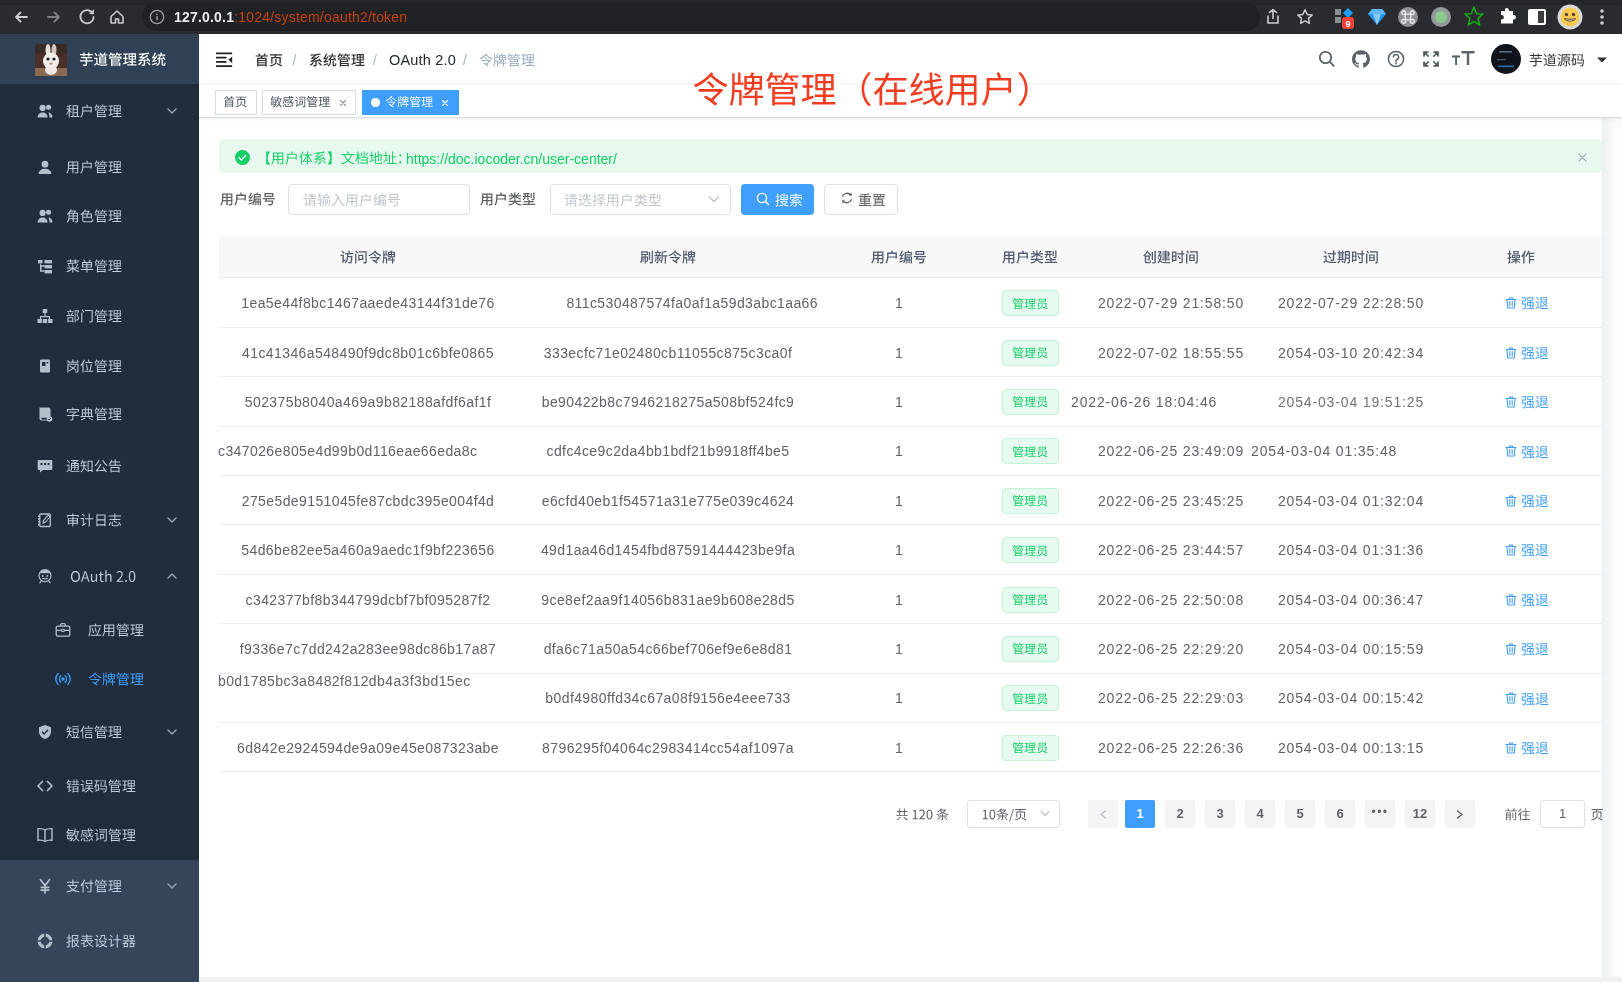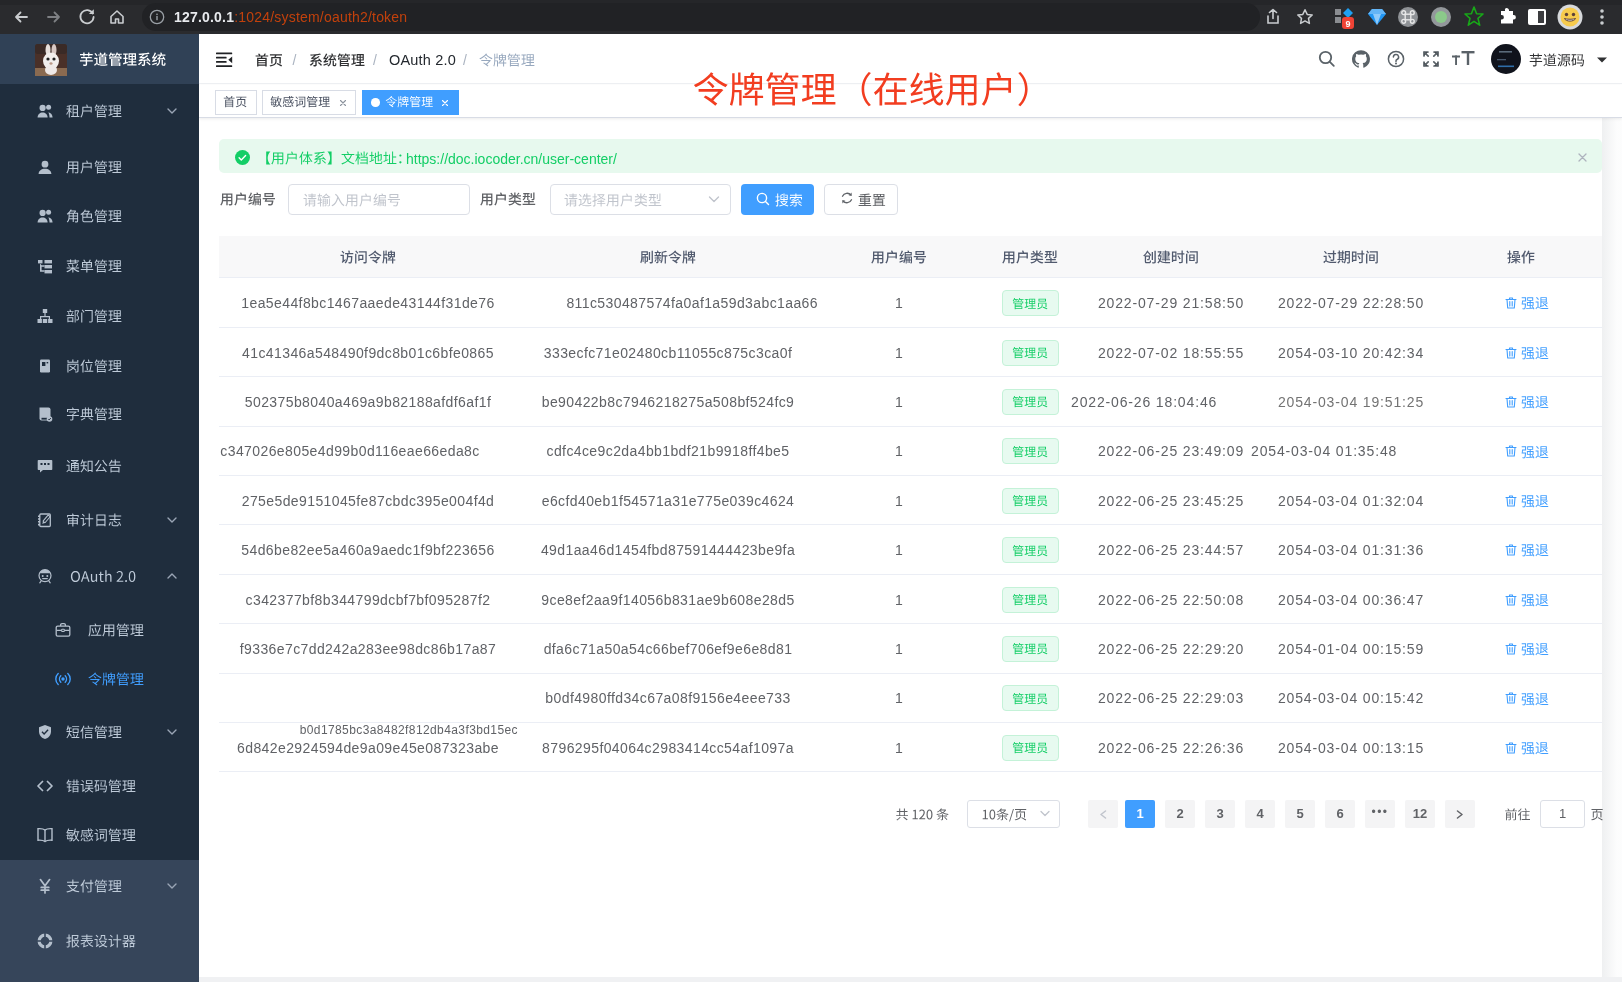--- a/index.html
+++ b/index.html
@@ -464,21 +464,21 @@
   </svg>
 <div style="position:absolute;left:1071px;top:394.0px;width:200px;font-size:14px;color:#606266;line-height:16px;letter-spacing:.85px">2022-06-26 18:04:46</div>
 <div style="position:absolute;left:1251px;top:394.0px;width:200px;text-align:center;font-size:14px;color:#737373;line-height:16px;letter-spacing:.85px">2054-03-04 19:51:25</div>
 <svg style="position:absolute;left:1504px;top:395.0px" width="14" height="14" viewBox="0 0 14 14">
     <path d="M2 3.5h10M5.5 3.5V2h3v1.5M3 3.5l.7 8.5h6.6l.7-8.5M5.8 5.5v4.5M8.2 5.5v4.5" stroke="#409eff" stroke-width="1.1" fill="none" stroke-linecap="round" stroke-linejoin="round"></path>
   </svg>
 <svg style="position:absolute;left:1516.1px;top:393.1px" width="38" height="21" viewBox="0 0 38 21">
     <path fill="#409eff" d="M12.1 4.2H16.2V5.9H12.1ZM11.2 3.3V6.8H13.7V8H10.9V11.8H13.7V13.9L10.2 14L10.4 15.1C12.2 14.9 14.7 14.8 17.1 14.6C17.3 14.9 17.4 15.3 17.5 15.5L18.4 15.1C18.1 14.3 17.4 13 16.6 12.1L15.8 12.4C16.1 12.8 16.3 13.2 16.6 13.7L14.7 13.8V11.8H17.6V8H14.7V6.8H17.2V3.3ZM11.8 8.9H13.7V10.9H11.8ZM14.7 8.9H16.6V10.9H14.7ZM6.1 6.4C6 7.7 5.8 9.5 5.6 10.6H6.2L8.9 10.6C8.8 13 8.6 14 8.3 14.2C8.2 14.4 8 14.4 7.8 14.4C7.6 14.4 7 14.4 6.3 14.3C6.5 14.6 6.6 15 6.6 15.3C7.3 15.4 7.9 15.4 8.3 15.3C8.7 15.3 8.9 15.2 9.2 14.9C9.6 14.5 9.8 13.3 10 10.1C10 9.9 10 9.6 10 9.6H6.7C6.8 8.9 6.9 8.1 6.9 7.4H10.1V3.3H5.7V4.2H9.1V6.4Z M20 3.7C20.8 4.3 21.7 5.3 22.1 6L22.9 5.3C22.5 4.7 21.6 3.8 20.8 3.1ZM29.8 6.2V7.5H25.4V6.2ZM29.8 5.4H25.4V4H29.8ZM24.3 13.1C24.6 13 25 12.8 27.9 12C27.9 11.8 27.9 11.4 27.9 11.1L25.4 11.7V8.4H30.8V3.2H24.4V11.3C24.4 11.9 24 12.1 23.8 12.3C24 12.5 24.2 12.9 24.3 13.1ZM26.7 9.4C28.2 10.5 30 12.1 30.9 13.1L31.7 12.5C31.2 11.9 30.4 11.2 29.6 10.6C30.4 10.1 31.2 9.6 32 9L31.1 8.4C30.6 8.9 29.7 9.5 29 10C28.5 9.6 27.9 9.2 27.5 8.9ZM22.5 7.5H19.6V8.5H21.5V12.8C20.9 13.1 20.2 13.6 19.5 14.3L20.1 15.2C20.9 14.3 21.6 13.6 22.1 13.6C22.4 13.6 22.9 14 23.5 14.3C24.4 14.9 25.6 15 27.3 15C28.6 15 31.1 15 32.1 14.9C32.1 14.6 32.3 14.1 32.4 13.9C31 14 29 14.1 27.3 14.1C25.8 14.1 24.6 14 23.7 13.5C23.2 13.2 22.8 12.9 22.5 12.8Z"></path>
   </svg>
 <div style="position:absolute;left:219px;top:426.7px;width:1383px;height:49.4px;border-bottom:1px solid #ebeef5"></div>
-<div style="position:absolute;left:200px;top:443.4px;width:300px;text-align:center;font-size:14px;color:#606266;line-height:16px;letter-spacing:.4px">c347026e805e4d99b0d116eae66eda8c</div>
+<div style="position:absolute;left:218px;top:443.4px;width:300px;text-align:left;font-size:14px;color:#606266;line-height:16px;letter-spacing:.4px">c347026e805e4d99b0d116eae66eda8c</div>
 <div style="position:absolute;left:518px;top:443.4px;width:300px;text-align:center;font-size:14px;color:#606266;line-height:16px;letter-spacing:.4px">cdfc4ce9c2da4bb1bdf21b9918ff4be5</div>
 <div style="position:absolute;left:849px;top:443.4px;width:100px;text-align:center;font-size:14px;color:#606266;line-height:16px">1</div>
 <div style="position:absolute;left:1002px;top:438.4px;width:57px;height:26px;background:#e7faf0;border:1px solid #c4f2d8;border-radius:4px"></div>
 <svg style="position:absolute;left:1007.8px;top:443.8px" width="45" height="18" viewBox="0 0 45 18">
     <path fill="#13ce66" d="M6.7 6.9V13.2H7.6V12.8H13.5V13.1H14.3V10.2H7.6V9.4H13.7V6.9ZM13.5 12.1H7.6V10.9H13.5ZM9.5 4.7C9.6 5 9.7 5.2 9.9 5.5H5.4V7.5H6.3V6.2H14.3V7.5H15.2V5.5H10.8C10.7 5.2 10.5 4.8 10.3 4.6ZM7.6 7.6H12.8V8.7H7.6ZM6.2 2.1C5.9 3.1 5.4 4.1 4.7 4.8C4.9 4.9 5.3 5.1 5.5 5.2C5.8 4.8 6.2 4.3 6.5 3.8H7.3C7.6 4.2 7.8 4.7 7.9 5.1L8.7 4.8C8.6 4.5 8.4 4.1 8.2 3.8H10V3.1H6.8C6.9 2.8 7 2.5 7.1 2.2ZM11.3 2.1C11.1 3 10.6 3.8 10.1 4.4C10.3 4.5 10.7 4.7 10.8 4.8C11.1 4.5 11.3 4.2 11.5 3.8H12.4C12.8 4.2 13.1 4.8 13.3 5.1L14 4.8C13.9 4.5 13.6 4.1 13.3 3.8H15.5V3.1H11.9C12 2.8 12.1 2.5 12.2 2.3Z M21.9 5.7H23.7V7.3H21.9ZM24.5 5.7H26.4V7.3H24.5ZM21.9 3.5H23.7V5H21.9ZM24.5 3.5H26.4V5H24.5ZM20 11.9V12.8H27.8V11.9H24.6V10.3H27.4V9.5H24.6V8H27.2V2.7H21.1V8H23.7V9.5H20.9V10.3H23.7V11.9ZM16.6 11 16.8 11.9C17.9 11.6 19.3 11.1 20.6 10.7L20.4 9.8L19.1 10.2V7.2H20.3V6.4H19.1V3.8H20.5V2.9H16.8V3.8H18.2V6.4H16.9V7.2H18.2V10.5C17.6 10.7 17.1 10.9 16.6 11Z M31.4 3.4H37V4.8H31.4ZM30.5 2.7V5.6H38V2.7ZM33.7 8.3V9.4C33.7 10.3 33.3 11.6 29 12.5C29.2 12.7 29.5 13 29.6 13.2C34.1 12.2 34.6 10.7 34.6 9.4V8.3ZM34.5 11.4C36 11.9 38 12.7 39 13.2L39.4 12.4C38.4 11.9 36.4 11.2 35 10.8ZM30.1 6.7V11.1H31V7.5H37.5V11H38.5V6.7Z"></path>
   </svg>
 <div style="position:absolute;left:1071px;top:443.4px;width:200px;text-align:center;font-size:14px;color:#606266;line-height:16px;letter-spacing:.85px">2022-06-25 23:49:09</div>
 <div style="position:absolute;left:1251px;top:443.4px;width:200px;text-align:left;font-size:14px;color:#606266;line-height:16px;letter-spacing:.85px">2054-03-04 01:35:48</div>
 <svg style="position:absolute;left:1504px;top:444.4px" width="14" height="14" viewBox="0 0 14 14">
     <path d="M2 3.5h10M5.5 3.5V2h3v1.5M3 3.5l.7 8.5h6.6l.7-8.5M5.8 5.5v4.5M8.2 5.5v4.5" stroke="#409eff" stroke-width="1.1" fill="none" stroke-linecap="round" stroke-linejoin="round"></path>
@@ -536,29 +536,29 @@
   </svg>
 <div style="position:absolute;left:219px;top:624.3px;width:1383px;height:49.4px;border-bottom:1px solid #ebeef5"></div>
 <div style="position:absolute;left:218px;top:641.0px;width:300px;text-align:center;font-size:14px;color:#606266;line-height:16px;letter-spacing:.4px">f9336e7c7dd242a283ee98dc86b17a87</div>
 <div style="position:absolute;left:518px;top:641.0px;width:300px;text-align:center;font-size:14px;color:#606266;line-height:16px;letter-spacing:.4px">dfa6c71a50a54c66bef706ef9e6e8d81</div>
 <div style="position:absolute;left:849px;top:641.0px;width:100px;text-align:center;font-size:14px;color:#606266;line-height:16px">1</div>
 <div style="position:absolute;left:1002px;top:636.0px;width:57px;height:26px;background:#e7faf0;border:1px solid #c4f2d8;border-radius:4px"></div>
 <svg style="position:absolute;left:1007.8px;top:641.4px" width="45" height="18" viewBox="0 0 45 18">
     <path fill="#13ce66" d="M6.7 6.9V13.2H7.6V12.8H13.5V13.1H14.3V10.2H7.6V9.4H13.7V6.9ZM13.5 12.1H7.6V10.9H13.5ZM9.5 4.7C9.6 5 9.7 5.2 9.9 5.5H5.4V7.5H6.3V6.2H14.3V7.5H15.2V5.5H10.8C10.7 5.2 10.5 4.8 10.3 4.6ZM7.6 7.6H12.8V8.7H7.6ZM6.2 2.1C5.9 3.1 5.4 4.1 4.7 4.8C4.9 4.9 5.3 5.1 5.5 5.2C5.8 4.8 6.2 4.3 6.5 3.8H7.3C7.6 4.2 7.8 4.7 7.9 5.1L8.7 4.8C8.6 4.5 8.4 4.1 8.2 3.8H10V3.1H6.8C6.9 2.8 7 2.5 7.1 2.2ZM11.3 2.1C11.1 3 10.6 3.8 10.1 4.4C10.3 4.5 10.7 4.7 10.8 4.8C11.1 4.5 11.3 4.2 11.5 3.8H12.4C12.8 4.2 13.1 4.8 13.3 5.1L14 4.8C13.9 4.5 13.6 4.1 13.3 3.8H15.5V3.1H11.9C12 2.8 12.1 2.5 12.2 2.3Z M21.9 5.7H23.7V7.3H21.9ZM24.5 5.7H26.4V7.3H24.5ZM21.9 3.5H23.7V5H21.9ZM24.5 3.5H26.4V5H24.5ZM20 11.9V12.8H27.8V11.9H24.6V10.3H27.4V9.5H24.6V8H27.2V2.7H21.1V8H23.7V9.5H20.9V10.3H23.7V11.9ZM16.6 11 16.8 11.9C17.9 11.6 19.3 11.1 20.6 10.7L20.4 9.8L19.1 10.2V7.2H20.3V6.4H19.1V3.8H20.5V2.9H16.8V3.8H18.2V6.4H16.9V7.2H18.2V10.5C17.6 10.7 17.1 10.9 16.6 11Z M31.4 3.4H37V4.8H31.4ZM30.5 2.7V5.6H38V2.7ZM33.7 8.3V9.4C33.7 10.3 33.3 11.6 29 12.5C29.2 12.7 29.5 13 29.6 13.2C34.1 12.2 34.6 10.7 34.6 9.4V8.3ZM34.5 11.4C36 11.9 38 12.7 39 13.2L39.4 12.4C38.4 11.9 36.4 11.2 35 10.8ZM30.1 6.7V11.1H31V7.5H37.5V11H38.5V6.7Z"></path>
   </svg>
 <div style="position:absolute;left:1071px;top:641.0px;width:200px;text-align:center;font-size:14px;color:#606266;line-height:16px;letter-spacing:.85px">2022-06-25 22:29:20</div>
-<div style="position:absolute;left:1251px;top:641.0px;width:200px;text-align:center;font-size:14px;color:#606266;line-height:16px;letter-spacing:.85px">2054-01-04 00:15:59</div>
+<div style="position:absolute;left:1251px;top:641.0px;width:200px;text-align:center;font-size:14px;color:#606266;line-height:16px;letter-spacing:.85px">2054-03-04 00:15:59</div>
 <svg style="position:absolute;left:1504px;top:642.0px" width="14" height="14" viewBox="0 0 14 14">
     <path d="M2 3.5h10M5.5 3.5V2h3v1.5M3 3.5l.7 8.5h6.6l.7-8.5M5.8 5.5v4.5M8.2 5.5v4.5" stroke="#409eff" stroke-width="1.1" fill="none" stroke-linecap="round" stroke-linejoin="round"></path>
   </svg>
 <svg style="position:absolute;left:1516.1px;top:640.1px" width="38" height="21" viewBox="0 0 38 21">
     <path fill="#409eff" d="M12.1 4.2H16.2V5.9H12.1ZM11.2 3.3V6.8H13.7V8H10.9V11.8H13.7V13.9L10.2 14L10.4 15.1C12.2 14.9 14.7 14.8 17.1 14.6C17.3 14.9 17.4 15.3 17.5 15.5L18.4 15.1C18.1 14.3 17.4 13 16.6 12.1L15.8 12.4C16.1 12.8 16.3 13.2 16.6 13.7L14.7 13.8V11.8H17.6V8H14.7V6.8H17.2V3.3ZM11.8 8.9H13.7V10.9H11.8ZM14.7 8.9H16.6V10.9H14.7ZM6.1 6.4C6 7.7 5.8 9.5 5.6 10.6H6.2L8.9 10.6C8.8 13 8.6 14 8.3 14.2C8.2 14.4 8 14.4 7.8 14.4C7.6 14.4 7 14.4 6.3 14.3C6.5 14.6 6.6 15 6.6 15.3C7.3 15.4 7.9 15.4 8.3 15.3C8.7 15.3 8.9 15.2 9.2 14.9C9.6 14.5 9.8 13.3 10 10.1C10 9.9 10 9.6 10 9.6H6.7C6.8 8.9 6.9 8.1 6.9 7.4H10.1V3.3H5.7V4.2H9.1V6.4Z M20 3.7C20.8 4.3 21.7 5.3 22.1 6L22.9 5.3C22.5 4.7 21.6 3.8 20.8 3.1ZM29.8 6.2V7.5H25.4V6.2ZM29.8 5.4H25.4V4H29.8ZM24.3 13.1C24.6 13 25 12.8 27.9 12C27.9 11.8 27.9 11.4 27.9 11.1L25.4 11.7V8.4H30.8V3.2H24.4V11.3C24.4 11.9 24 12.1 23.8 12.3C24 12.5 24.2 12.9 24.3 13.1ZM26.7 9.4C28.2 10.5 30 12.1 30.9 13.1L31.7 12.5C31.2 11.9 30.4 11.2 29.6 10.6C30.4 10.1 31.2 9.6 32 9L31.1 8.4C30.6 8.9 29.7 9.5 29 10C28.5 9.6 27.9 9.2 27.5 8.9ZM22.5 7.5H19.6V8.5H21.5V12.8C20.9 13.1 20.2 13.6 19.5 14.3L20.1 15.2C20.9 14.3 21.6 13.6 22.1 13.6C22.4 13.6 22.9 14 23.5 14.3C24.4 14.9 25.6 15 27.3 15C28.6 15 31.1 15 32.1 14.9C32.1 14.6 32.3 14.1 32.4 13.9C31 14 29 14.1 27.3 14.1C25.8 14.1 24.6 14 23.7 13.5C23.2 13.2 22.8 12.9 22.5 12.8Z"></path>
   </svg>
 <div style="position:absolute;left:219px;top:673.7px;width:1383px;height:49.4px;border-bottom:1px solid #ebeef5"></div>
-<div style="position:absolute;left:218px;top:722px;width:300px;text-align:right;font-size:12px;color:#606266;line-height:16px;letter-spacing:.4px">b0d1785bc3a8482f812db4a3f3bd15ec</div>
+<div style="position:absolute;left:218px;top:673px;width:300px;text-align:left;font-size:14px;color:#606266;line-height:16px;letter-spacing:.4px">b0d1785bc3a8482f812db4a3f3bd15ec</div>
 <div style="position:absolute;left:518px;top:690.4px;width:300px;text-align:center;font-size:14px;color:#606266;line-height:16px;letter-spacing:.4px">b0df4980ffd34c67a08f9156e4eee733</div>
 <div style="position:absolute;left:849px;top:690.4px;width:100px;text-align:center;font-size:14px;color:#606266;line-height:16px">1</div>
 <div style="position:absolute;left:1002px;top:685.4px;width:57px;height:26px;background:#e7faf0;border:1px solid #c4f2d8;border-radius:4px"></div>
 <svg style="position:absolute;left:1007.8px;top:690.8px" width="45" height="18" viewBox="0 0 45 18">
     <path fill="#13ce66" d="M6.7 6.9V13.2H7.6V12.8H13.5V13.1H14.3V10.2H7.6V9.4H13.7V6.9ZM13.5 12.1H7.6V10.9H13.5ZM9.5 4.7C9.6 5 9.7 5.2 9.9 5.5H5.4V7.5H6.3V6.2H14.3V7.5H15.2V5.5H10.8C10.7 5.2 10.5 4.8 10.3 4.6ZM7.6 7.6H12.8V8.7H7.6ZM6.2 2.1C5.9 3.1 5.4 4.1 4.7 4.8C4.9 4.9 5.3 5.1 5.5 5.2C5.8 4.8 6.2 4.3 6.5 3.8H7.3C7.6 4.2 7.8 4.7 7.9 5.1L8.7 4.8C8.6 4.5 8.4 4.1 8.2 3.8H10V3.1H6.8C6.9 2.8 7 2.5 7.1 2.2ZM11.3 2.1C11.1 3 10.6 3.8 10.1 4.4C10.3 4.5 10.7 4.7 10.8 4.8C11.1 4.5 11.3 4.2 11.5 3.8H12.4C12.8 4.2 13.1 4.8 13.3 5.1L14 4.8C13.9 4.5 13.6 4.1 13.3 3.8H15.5V3.1H11.9C12 2.8 12.1 2.5 12.2 2.3Z M21.9 5.7H23.7V7.3H21.9ZM24.5 5.7H26.4V7.3H24.5ZM21.9 3.5H23.7V5H21.9ZM24.5 3.5H26.4V5H24.5ZM20 11.9V12.8H27.8V11.9H24.6V10.3H27.4V9.5H24.6V8H27.2V2.7H21.1V8H23.7V9.5H20.9V10.3H23.7V11.9ZM16.6 11 16.8 11.9C17.9 11.6 19.3 11.1 20.6 10.7L20.4 9.8L19.1 10.2V7.2H20.3V6.4H19.1V3.8H20.5V2.9H16.8V3.8H18.2V6.4H16.9V7.2H18.2V10.5C17.6 10.7 17.1 10.9 16.6 11Z M31.4 3.4H37V4.8H31.4ZM30.5 2.7V5.6H38V2.7ZM33.7 8.3V9.4C33.7 10.3 33.3 11.6 29 12.5C29.2 12.7 29.5 13 29.6 13.2C34.1 12.2 34.6 10.7 34.6 9.4V8.3ZM34.5 11.4C36 11.9 38 12.7 39 13.2L39.4 12.4C38.4 11.9 36.4 11.2 35 10.8ZM30.1 6.7V11.1H31V7.5H37.5V11H38.5V6.7Z"></path>
   </svg>
 <div style="position:absolute;left:1071px;top:690.4px;width:200px;text-align:center;font-size:14px;color:#606266;line-height:16px;letter-spacing:.85px">2022-06-25 22:29:03</div>
 <div style="position:absolute;left:1251px;top:690.4px;width:200px;text-align:center;font-size:14px;color:#606266;line-height:16px;letter-spacing:.85px">2054-03-04 00:15:42</div>
 <svg style="position:absolute;left:1504px;top:691.4000000000001px" width="14" height="14" viewBox="0 0 14 14">
     <path d="M2 3.5h10M5.5 3.5V2h3v1.5M3 3.5l.7 8.5h6.6l.7-8.5M5.8 5.5v4.5M8.2 5.5v4.5" stroke="#409eff" stroke-width="1.1" fill="none" stroke-linecap="round" stroke-linejoin="round"></path>

